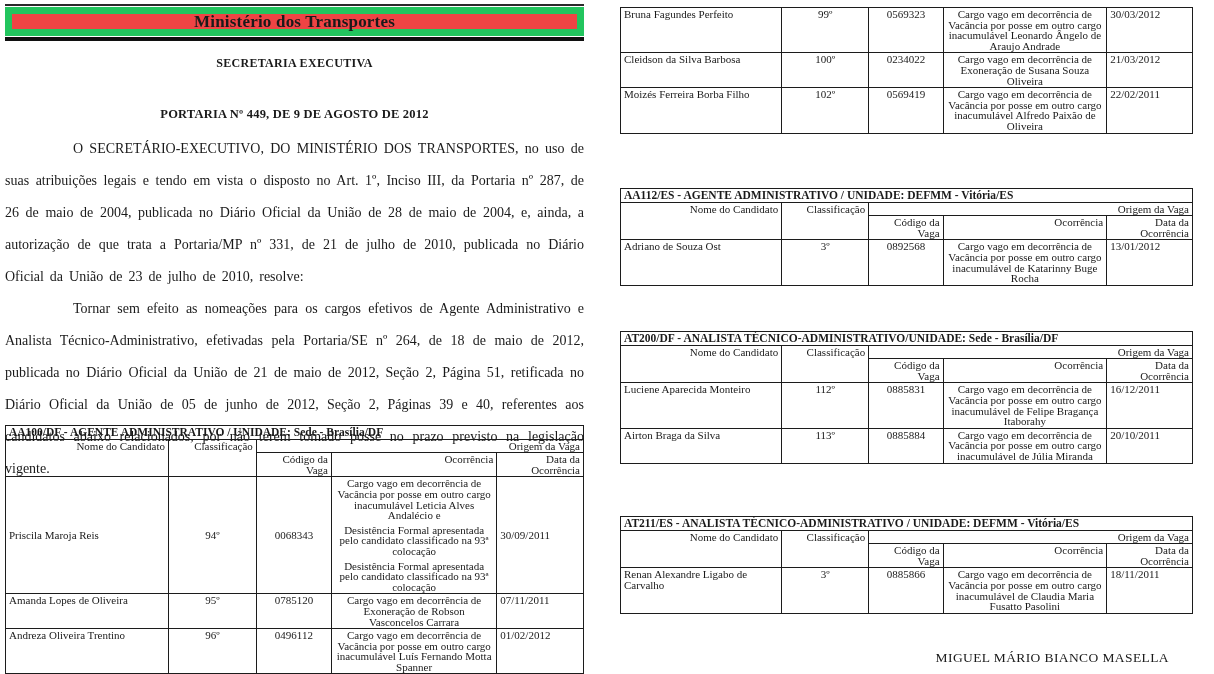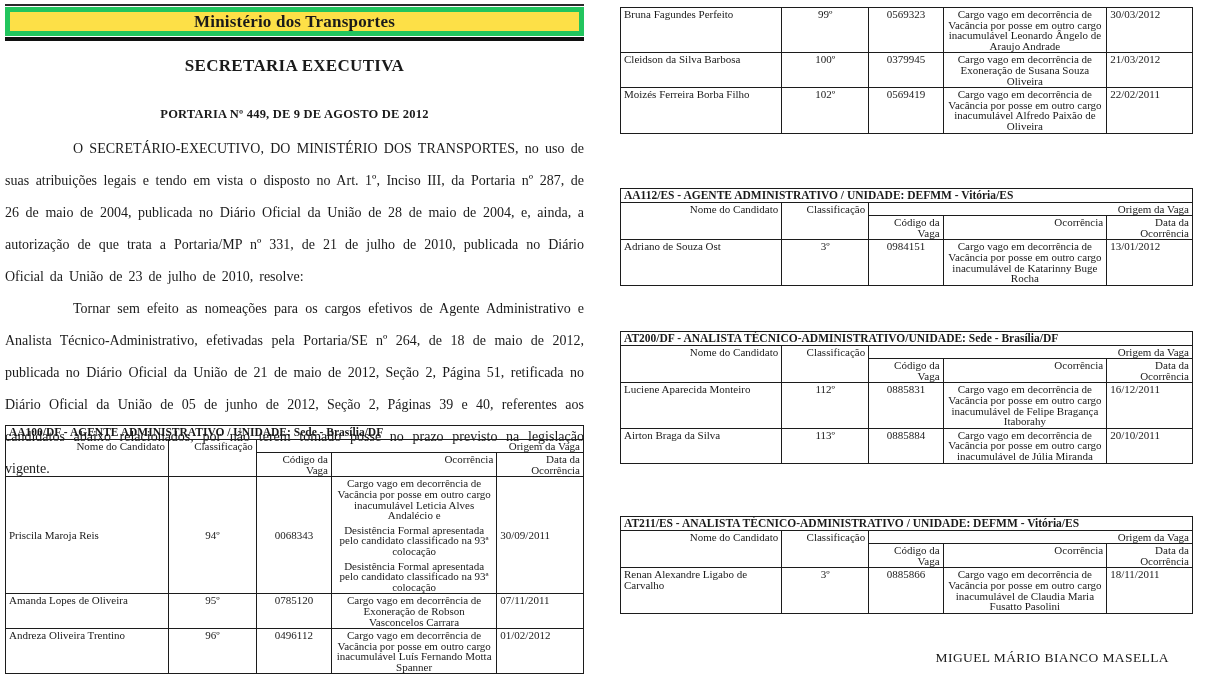--- a/index.html
+++ b/index.html
@@ -9,27 +9,27 @@
     color:#1a1a1a;
     font-family:"Liberation Serif", serif;
     position:relative;
     overflow:hidden;
   }
   .col-left  { position:absolute; left:5px;   top:0; width:579px; height:674px; }
   .col-right { position:absolute; left:620px; top:0; width:573px; height:674px; }
 
   .rule-thin  { position:absolute; top:4px;  left:0; width:100%; height:2px; background:#2a2a2a; }
   .masthead   { position:absolute; top:7px;  left:0; width:100%; height:29px;
-                background:#fde047; border:5px solid #22c55e;
+                background:#ef4444; border:7px solid #22c55e;
                 display:flex; align-items:center; justify-content:center; }
   .masthead-title { font-weight:bold; font-size:17px; letter-spacing:.2px; }
   .rule-thick { position:absolute; top:37px; left:0; width:100%; height:4px; background:#101010; }
 
   .secretariat { position:absolute; top:56px;  left:0; width:100%; text-align:center;
-                 font-weight:bold; font-size:17px; letter-spacing:.3px; }
+                 font-weight:bold; font-size:12px; letter-spacing:.3px; }
   .ordinance   { position:absolute; top:107px; left:0; width:100%; text-align:center;
                  font-weight:bold; font-size:12.5px; letter-spacing:.2px; }
 
   .body-text   { position:absolute; top:133px; left:0; width:100%; }
   .body-text p { font-size:14px; line-height:32px; text-align:justify;
                  text-indent:68px; word-spacing:2.5px; }
 
   .table-slot  { position:absolute; left:0; width:100%; }
   table.doc-table { width:100%; border-collapse:collapse; table-layout:fixed;
                     font-size:11px; line-height:10.6px; }
@@ -140,21 +140,21 @@
               <td class="c-class">99º</td>
               <td class="c-code">0569323</td>
               <td class="c-occ">
                 <div class="occ-p">Cargo vago em decorrência de Vacância por posse em outro cargo inacumulável Leonardo Ângelo de Araujo Andrade</div>
               </td>
               <td class="c-date">30/03/2012</td>
             </tr>
             <tr>
               <td class="c-name">Cleidson da Silva Barbosa</td>
               <td class="c-class">100º</td>
-              <td class="c-code">0379945</td>
+              <td class="c-code">0234022</td>
               <td class="c-occ">
                 <div class="occ-p">Cargo vago em decorrência de Exoneração de Susana Souza Oliveira</div>
               </td>
               <td class="c-date">21/03/2012</td>
             </tr>
             <tr>
               <td class="c-name">Moizés Ferreira Borba Filho</td>
               <td class="c-class">102º</td>
               <td class="c-code">0569419</td>
               <td class="c-occ">
@@ -184,21 +184,21 @@
               <td class="h-cell" colspan="3">Origem da Vaga</td>
             </tr>
             <tr>
               <td class="h-cell">Código da Vaga</td>
               <td class="h-cell">Ocorrência</td>
               <td class="h-cell">Data da Ocorrência</td>
             </tr>
             <tr>
               <td class="c-name">Adriano de Souza Ost</td>
               <td class="c-class">3º</td>
-              <td class="c-code">0984151</td>
+              <td class="c-code">0892568</td>
               <td class="c-occ">
                 <div class="occ-p">Cargo vago em decorrência de Vacância por posse em outro cargo inacumulável de Katarinny Buge Rocha</div>
               </td>
               <td class="c-date">13/01/2012</td>
             </tr>
           </tbody>
         </table>
       </div>
     <div class="table-slot" style="top:331px">
         <table class="doc-table">

